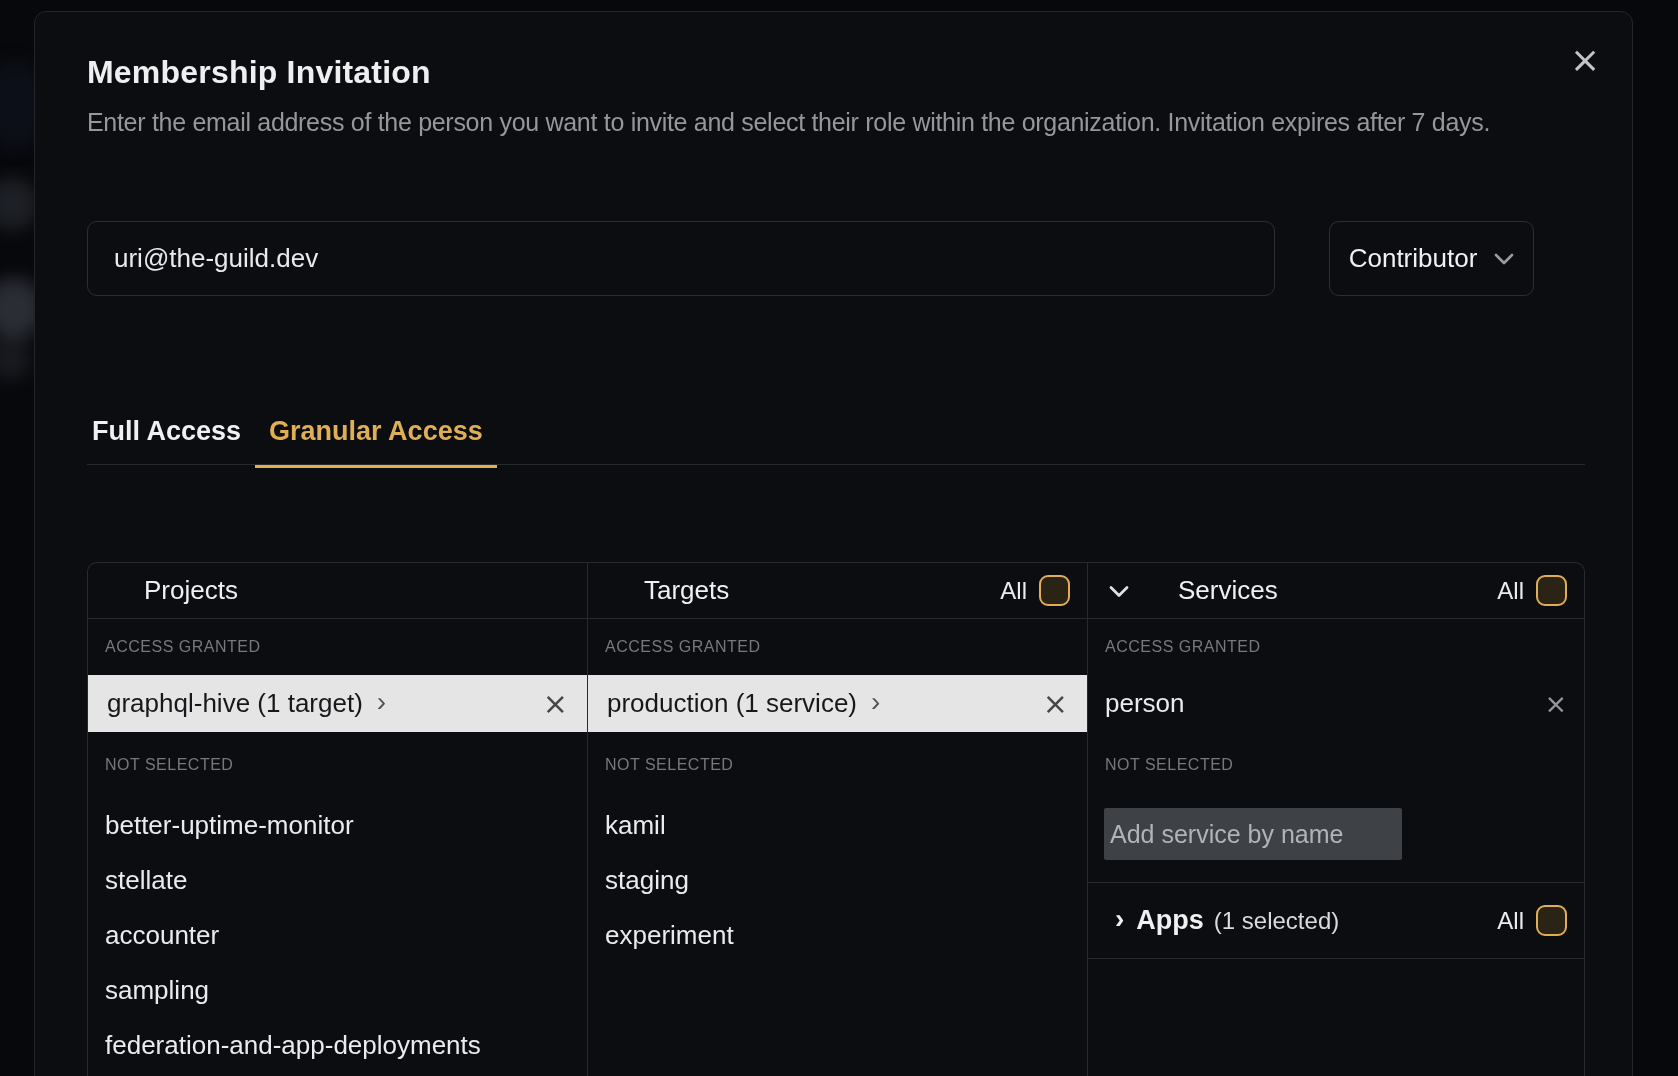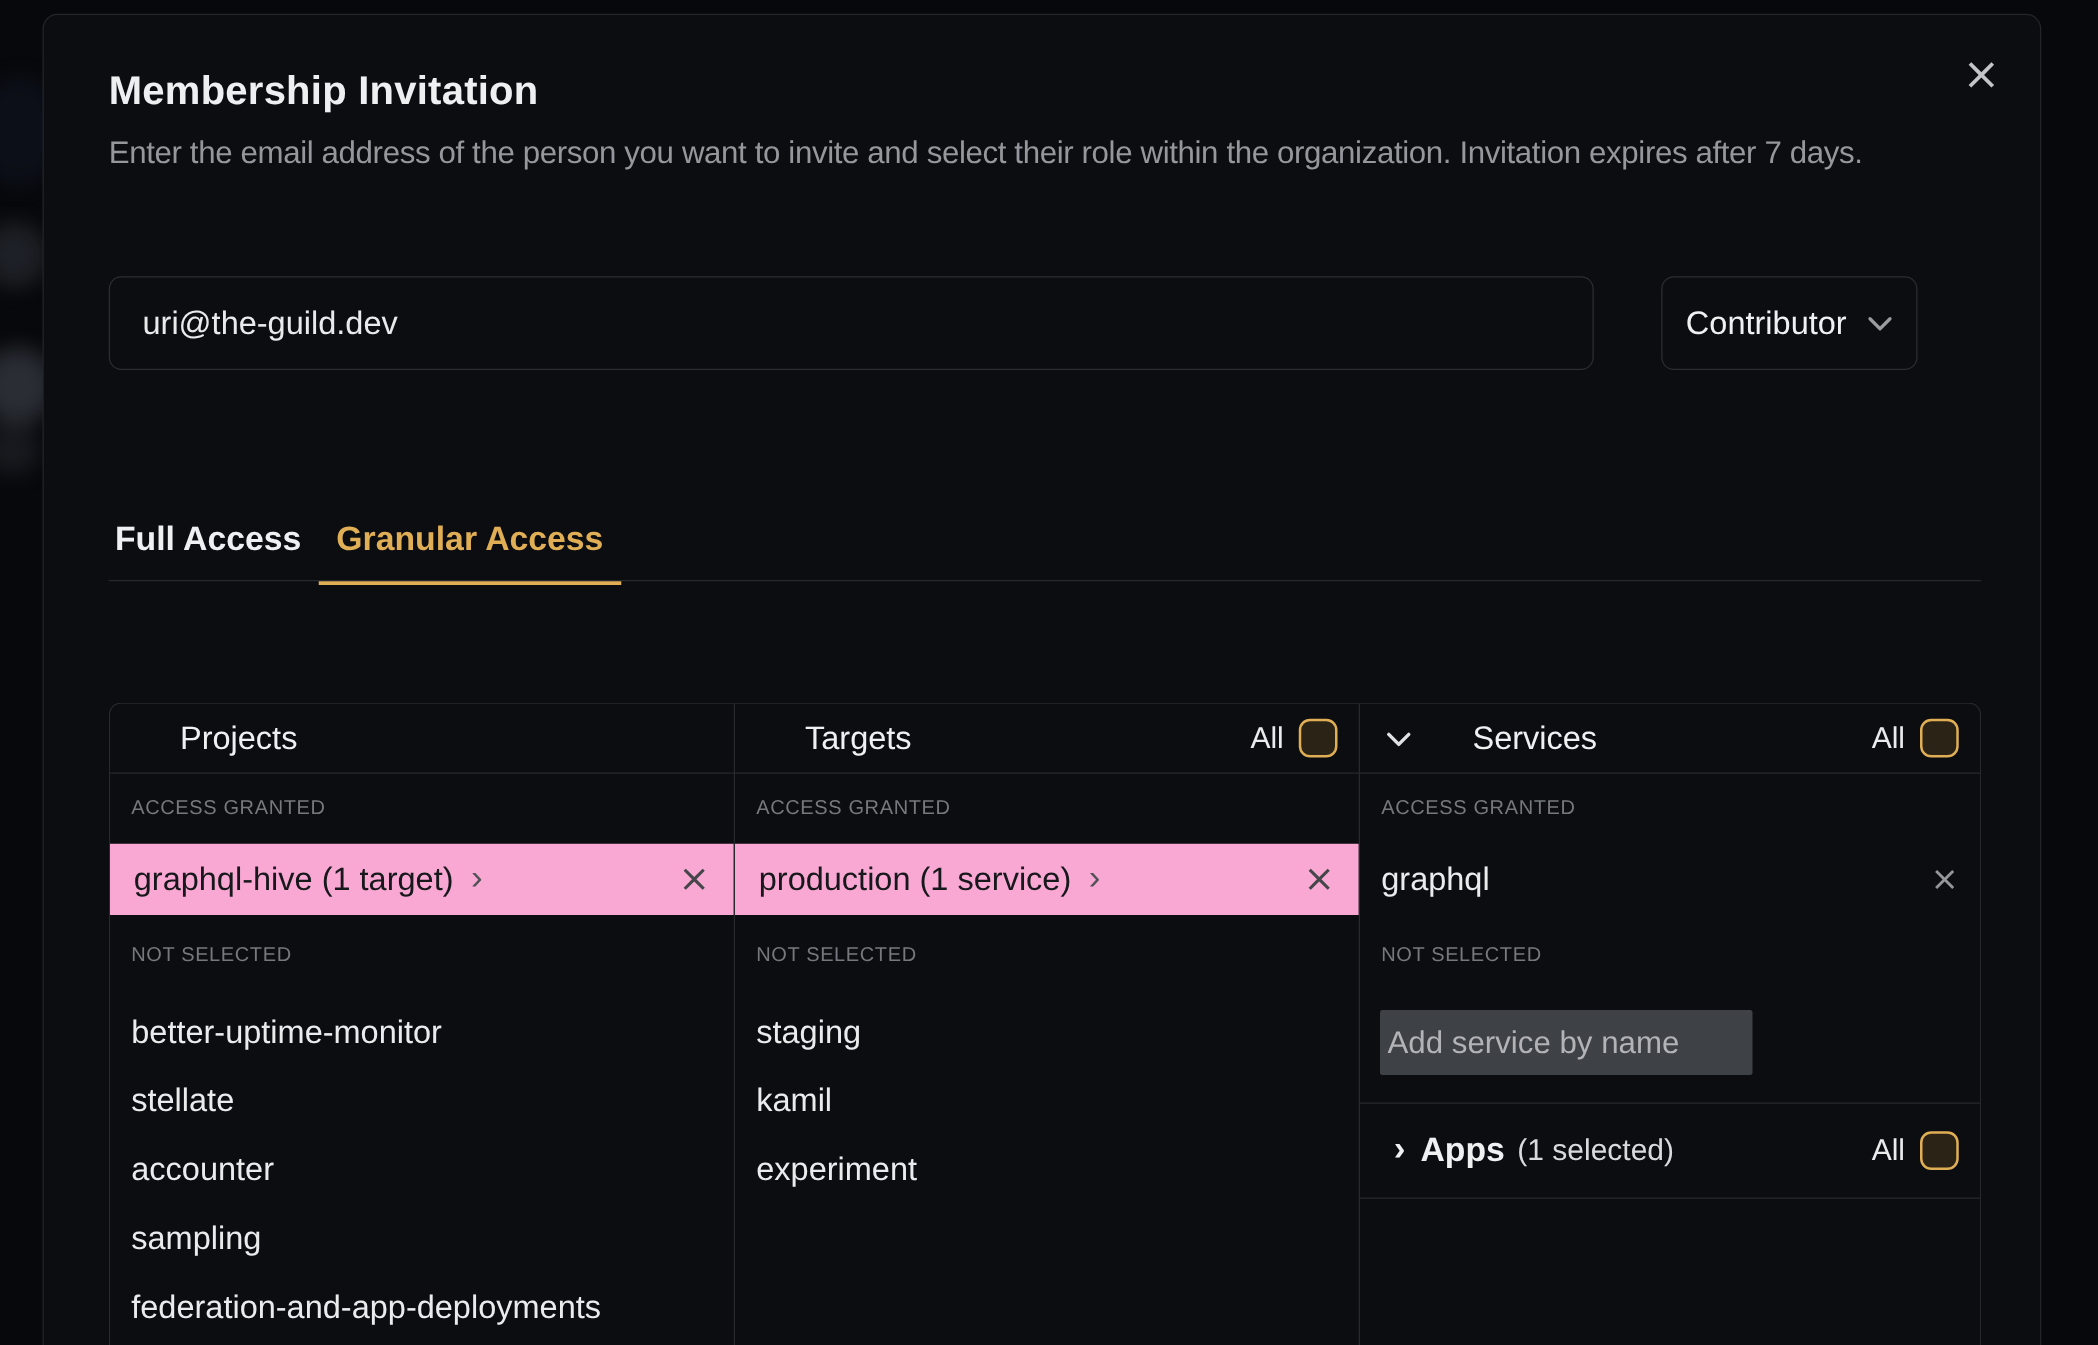--- a/index.html
+++ b/index.html
@@ -74,21 +74,21 @@
   .cbx {
     width:31px; height:31px; border:2px solid #dfae55; border-radius:9px;
     background:#2b2315; cursor:pointer; flex:none;
   }
   .sec-label {
     height:56px; display:flex; align-items:center; padding:0 17px;
     font-size:16px; color:#76787d; letter-spacing:.5px;
   }
   .sec-label.ns { height:66px; }
   .sel-row {
-    height:57px; background:#f9a8d4; display:flex; align-items:center;
+    height:57px; background:#e5e5e5; display:flex; align-items:center;
     padding:0 19px; cursor:pointer;
   }
   .sel-row .name { font-size:26px; color:#17181b; }
   .sel-row .chev { font-size:28px; color:#515356; margin-left:14px; line-height:1; padding-bottom:4px; }
   .row-x {
     background:none; border:none; cursor:pointer; font-family:"DejaVu Sans",sans-serif;
     font-size:30px; color:#454649; margin-left:auto; line-height:1; padding:0;
   }
   .plain-row { height:57px; display:flex; align-items:center; padding:0 17px; }
   .plain-row .name { font-size:26px; color:#e9ebed; }
@@ -173,38 +173,38 @@
         <span class="all-lbl">All</span>
         <div class="cbx"></div>
       </div>
       <div class="sec-label">ACCESS GRANTED</div>
       <div class="sel-row">
         <span class="name">production (1 service)</span>
         <span class="chev">›</span>
         <button class="row-x"><span>×</span></button>
       </div>
       <div class="sec-label ns">NOT SELECTED</div>
+      <div class="item">kamil</div>
       <div class="item">staging</div>
-      <div class="item">kamil</div>
       <div class="item">experiment</div>
     </div>
 
     <div class="col">
       <div class="col-hdr">
         <svg class="hdr-chev-icon" width="20" height="13" viewBox="0 0 20 13">
           <polyline points="2,2.5 10,10.5 18,2.5" fill="none" stroke="#dfe1e3" stroke-width="2.8" stroke-linecap="round" stroke-linejoin="round"></polyline>
         </svg>
         <span class="col-hdr-label">Services</span>
         <span class="spacer"></span>
         <span class="all-lbl">All</span>
         <div class="cbx"></div>
       </div>
       <div class="sec-label">ACCESS GRANTED</div>
       <div class="plain-row">
-        <span class="name">graphql</span>
+        <span class="name">person</span>
         <button class="row-x"><span>×</span></button>
       </div>
       <div class="sec-label ns">NOT SELECTED</div>
       <input class="svc-input" type="text" placeholder="Add service by name" style="">
       <div class="svc-divider"></div>
       <div class="apps-row">
         <span class="apps-chev">›</span>
         <span class="apps-name">Apps</span>
         <span class="apps-count">(1 selected)</span>
         <span class="spacer"></span>

